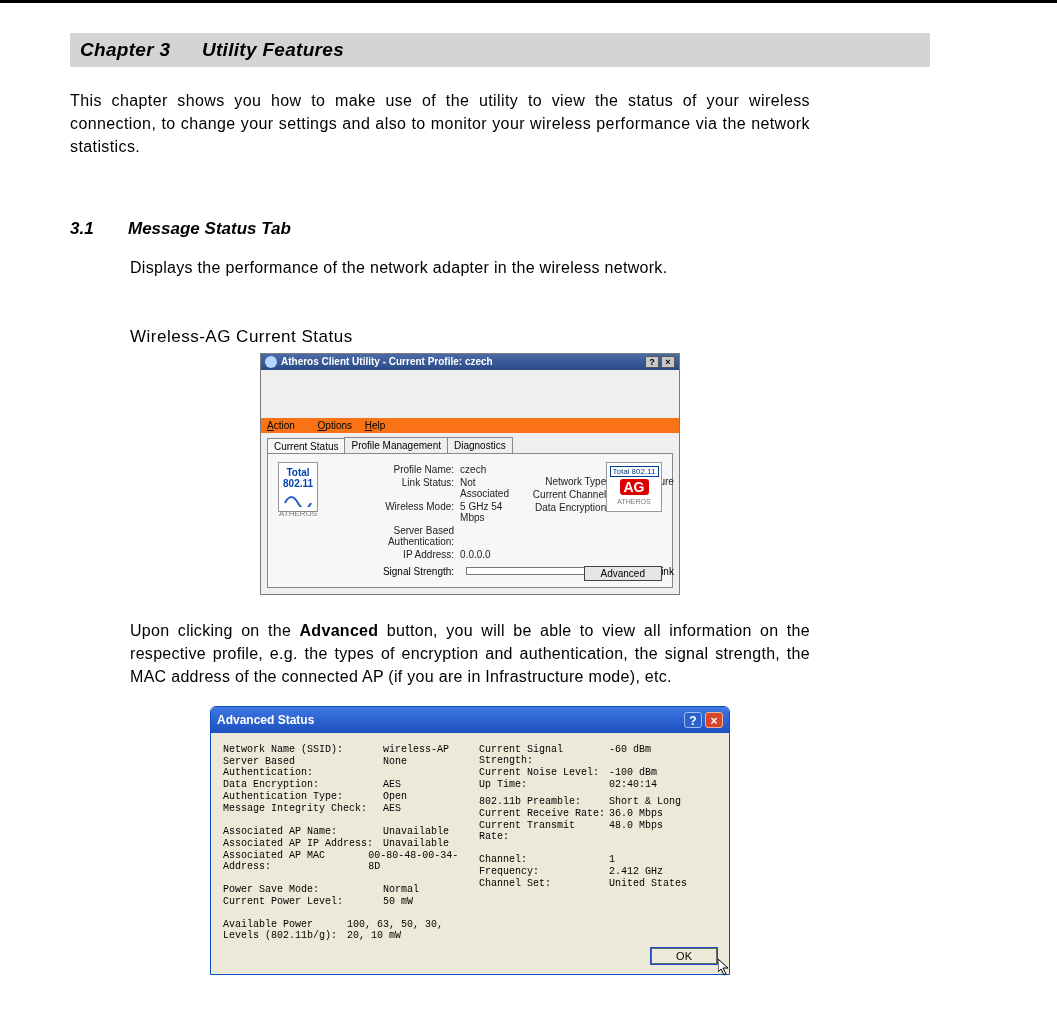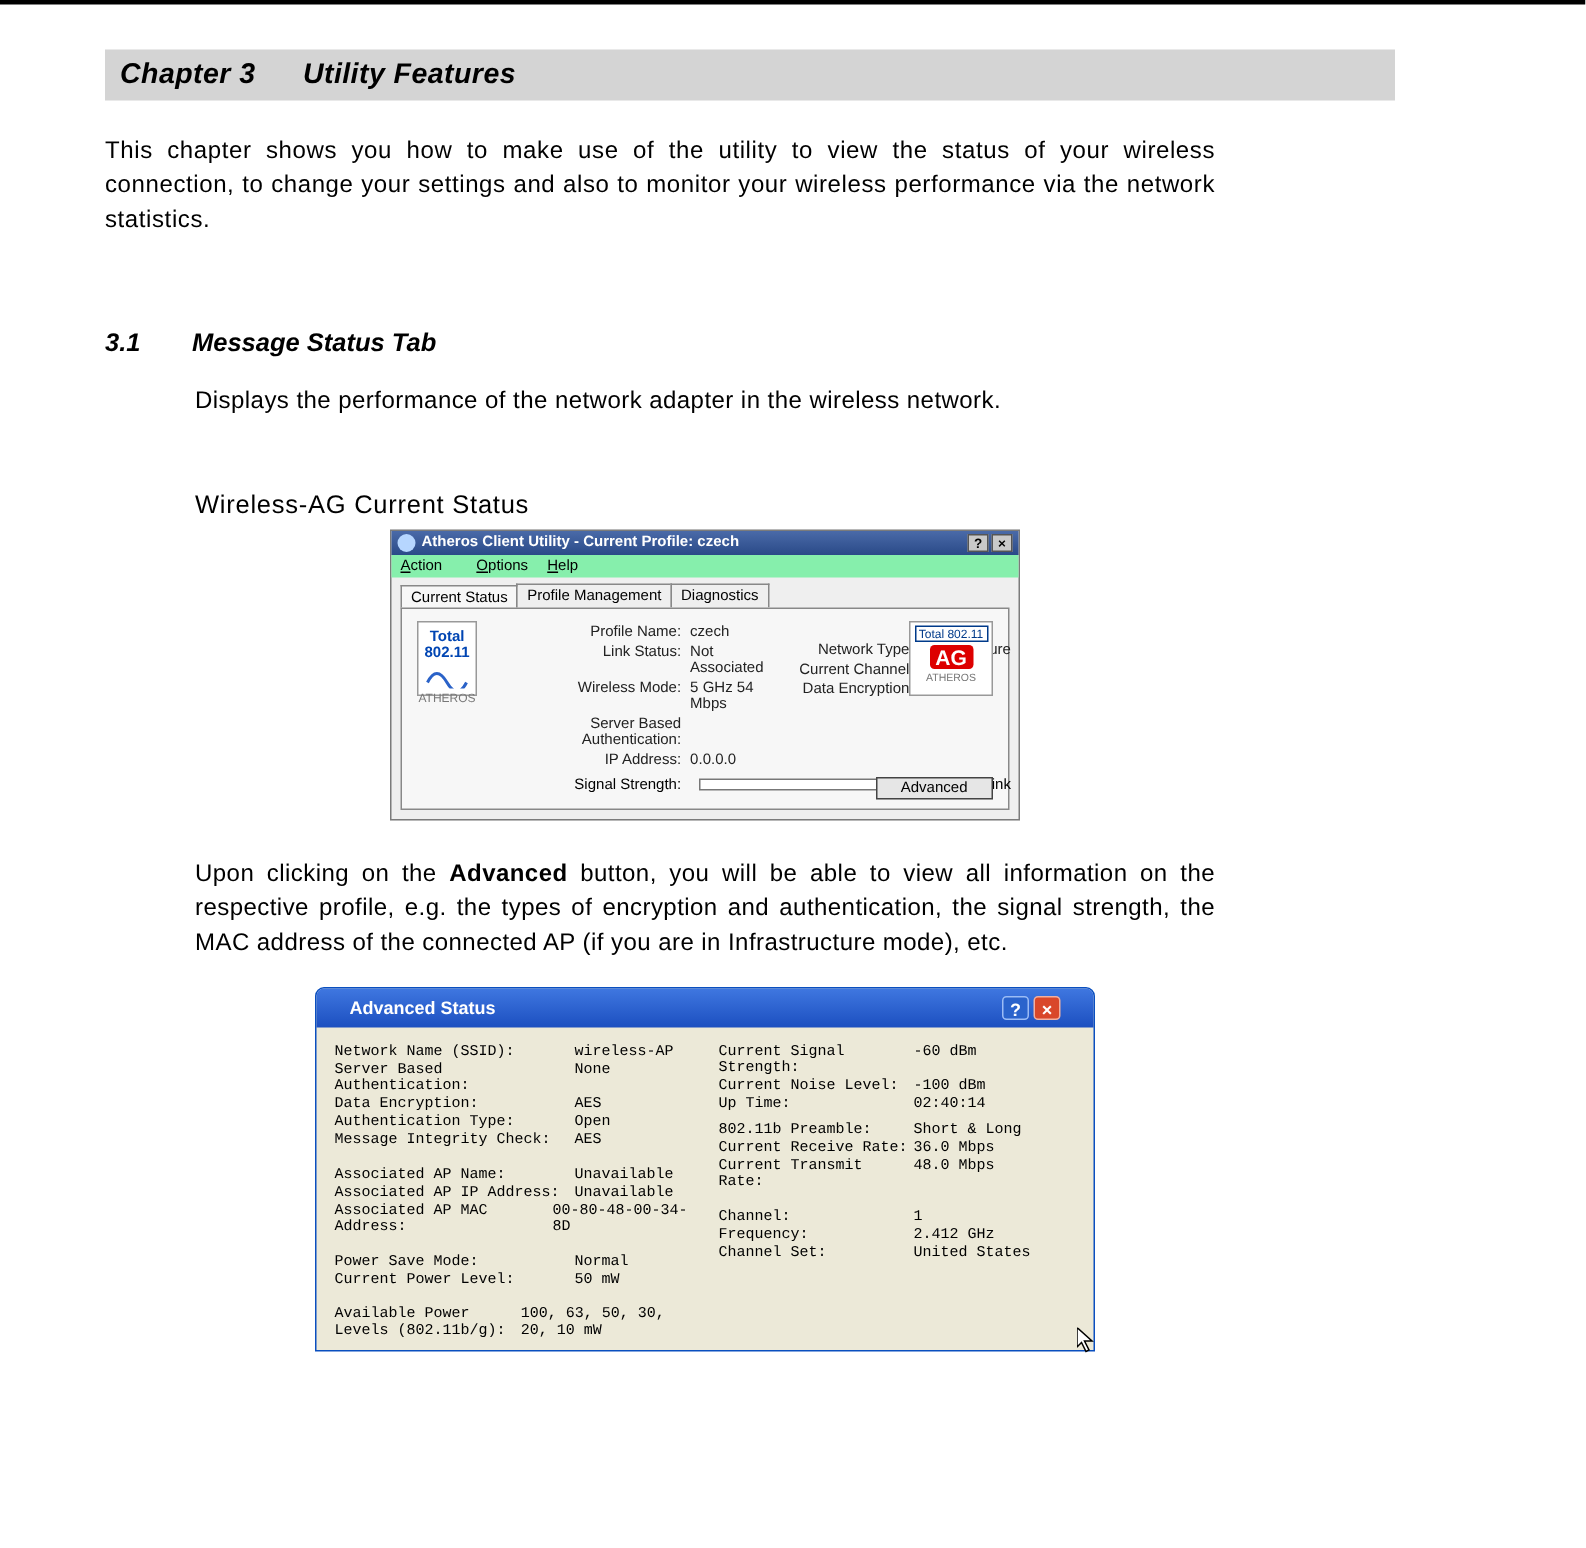--- a/index.html
+++ b/index.html
@@ -73,21 +73,21 @@
     width: 14px; height: 12px;
     background: #c9c9c9;
     border: 1px solid #555;
     margin-left: 2px;
     font-size: 9px;
     line-height: 10px;
     text-align: center;
     font-weight: bold;
     color: #000;
   }
-  .acu-menubar { background: #86efac; padding: 2px 6px; font-size: 10px; }
+  .acu-menubar { background: #f97316; padding: 2px 6px; font-size: 10px; margin-top: 48px; }
   .acu-menubar span { margin-right: 10px; }
   .acu-menubar span u { text-decoration: underline; }
   .acu-tabstrip {
     display:flex; margin: 4px 6px 0 6px;
     font-size: 10px;
   }
   .acu-tab {
     border: 1px solid #888; border-bottom: none;
     padding: 2px 6px; background: #efefef; margin-right: -1px;
   }
@@ -138,21 +138,21 @@
     margin: 18px auto 0 auto;
     font-family: Tahoma, sans-serif;
     font-size: 10px;
     border: 1px solid #0a4fbf;
     background: #ece9d8;
     border-radius: 6px 6px 0 0;
   }
   .adv-titlebar {
     background: linear-gradient(#3f77e0,#1c4fc0);
     color:#fff; font-weight:bold;
-    padding:5px 22px;
+    padding:5px 6px;
     display:flex; align-items:center;
     border-radius: 5px 5px 0 0;
     font-size: 12px;
   }
   .adv-titlebar .spacer{flex:1;}
   .adv-titlebar .sysbtn{
     width:18px;height:16px;border-radius:3px;
     margin-left:3px;text-align:center;line-height:16px;
     font-weight:bold;font-size:12px;
   }
@@ -378,20 +378,23 @@
           <div class="adv-line">
                 <span class="l">Frequency:</span>
                 <span class="v">2.412 GHz</span>
               </div>
           <div class="adv-line">
                 <span class="l">Channel Set:</span>
                 <span class="v">United States</span>
               </div>
         </div>
       </div>
+      <div class="adv-footer">
+        <button class="adv-ok">OK</button>
+      </div>
     </div>
     <span class="cursor-ptr" style="right:78px; bottom:-2px;">
       <svg viewBox="0 0 14 18">
             <polygon points="0,0 0,13 3,10 6,16 8,15 5,9 10,9" fill="#fff" stroke="#000" stroke-width="1"></polygon>
           </svg>
     </span>
     </div>
 
   </div>
 </div>

